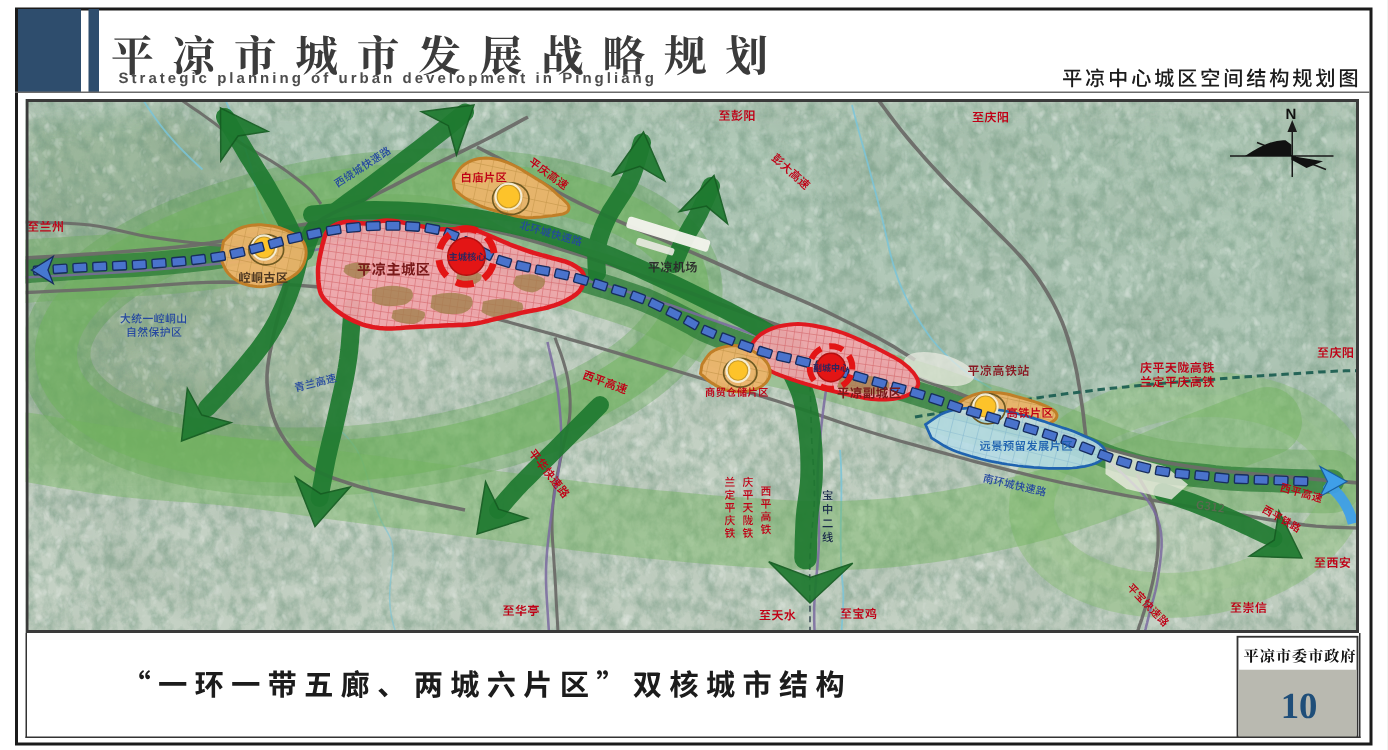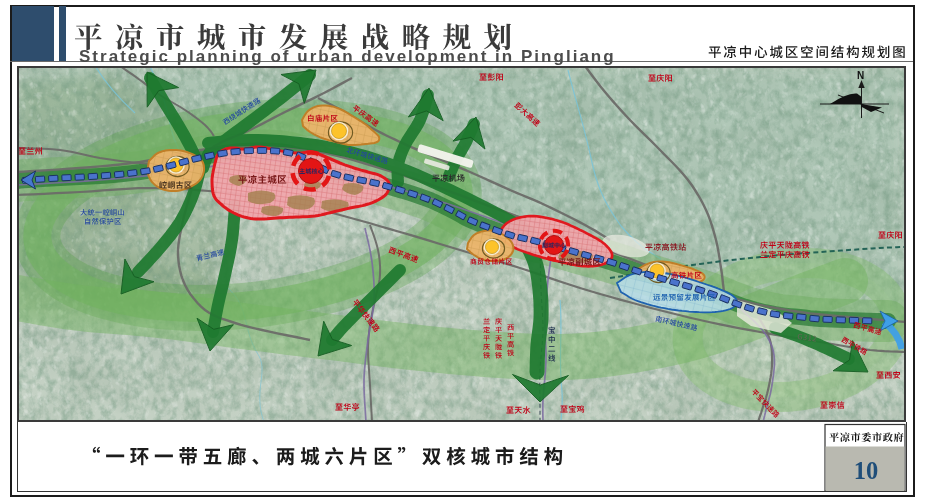--- a/index.html
+++ b/index.html
@@ -5,21 +5,21 @@
 .abs{position:absolute}
 </style></head><body>
 <div class="abs" style="left:10px;top:5px;width:901px;height:488px;border:2px solid #1b1b1b"></div>
 <div class="abs" style="left:12px;top:6px;width:42px;height:56px;background:#2e4d6d"></div>
 <div class="abs" style="left:58.5px;top:6px;width:7px;height:56px;background:#2e4d6d"></div>
 <div class="abs" style="left:10px;top:60.5px;width:903px;height:1.5px;background:#6a6a6a"></div>
 <svg class="abs" style="left:0;top:0" width="925" height="66" viewBox="0 0 925 66">
     <path d="M78.8 28.1Q80.9 29.1 82.1 30.3Q83.2 31.4 83.7 32.5Q84.1 33.7 84 34.6Q83.9 35.5 83.4 36Q82.9 36.6 82.1 36.5Q81.4 36.5 80.6 35.8Q80.6 34.5 80.3 33.2Q80 31.8 79.5 30.6Q79 29.3 78.5 28.2ZM74.9 38.4H96L98 35.9Q98 35.9 98.4 36.2Q98.8 36.5 99.3 36.9Q99.9 37.4 100.5 37.8Q101.2 38.3 101.7 38.8Q101.6 39.2 100.9 39.2H75.1ZM76.2 25.7H94.9L96.9 23.3Q96.9 23.3 97.2 23.5Q97.6 23.8 98.2 24.2Q98.7 24.7 99.4 25.1Q100 25.6 100.5 26Q100.4 26.5 99.7 26.5H76.4ZM86.4 25.9H89.9V49.1Q89.9 49.2 89.5 49.4Q89.2 49.6 88.6 49.8Q87.9 50 87.1 50H86.4ZM94.7 28 99.1 29.6Q99 29.9 98.8 30Q98.5 30.2 98 30.1Q96.7 32.1 95.2 33.9Q93.6 35.7 92 36.9L91.7 36.7Q92.2 35.6 92.7 34.2Q93.3 32.8 93.8 31.1Q94.3 29.5 94.7 28ZM135.6 40.5Q138 41.2 139.4 42.1Q140.8 43 141.4 44Q142.1 44.9 142.1 45.8Q142.2 46.7 141.8 47.2Q141.4 47.8 140.7 47.9Q140 48 139.1 47.4Q138.9 46.2 138.3 45Q137.7 43.8 136.9 42.7Q136.1 41.6 135.4 40.7ZM130.7 41.6Q130.5 41.8 130.3 42Q130 42.1 129.5 42.1Q128.2 44.3 126.4 45.8Q124.6 47.3 122.5 48.2L122.2 47.9Q123.5 46.5 124.6 44.4Q125.7 42.3 126.4 39.9ZM134.3 46.3Q134.3 47.4 134 48.2Q133.8 49 132.9 49.5Q132.1 50 130.3 50.1Q130.3 49.4 130.2 48.8Q130.1 48.3 129.8 47.9Q129.5 47.6 129 47.3Q128.5 47.1 127.5 46.9V46.6Q127.5 46.6 127.9 46.6Q128.3 46.6 128.9 46.6Q129.4 46.7 129.9 46.7Q130.4 46.7 130.6 46.7Q130.9 46.7 131 46.6Q131.1 46.5 131.1 46.2V37.7H134.3ZM125.5 30.1 129 31.5H136.6L138.1 29.7L141.1 31.9Q140.9 32.1 140.7 32.3Q140.5 32.4 140 32.5V38.9Q140 39 139.3 39.3Q138.5 39.6 137.3 39.6H136.7V32.3H128.7V39.1Q128.7 39.2 128 39.5Q127.3 39.8 126.1 39.8H125.5V31.5ZM137.9 37.4V38.3H127.7V37.4ZM130 23.4Q131.8 23.6 132.9 24.1Q133.9 24.6 134.2 25.3Q134.6 25.9 134.5 26.5Q134.3 27.1 133.8 27.5Q133.4 27.9 132.7 27.9Q132 27.9 131.3 27.3Q131.2 26.3 130.8 25.3Q130.3 24.2 129.7 23.6ZM139.4 25.5Q139.4 25.5 139.7 25.8Q140.1 26 140.6 26.5Q141.2 26.9 141.8 27.4Q142.3 27.9 142.8 28.3Q142.7 28.8 142 28.8H123.5L123.3 28H137.5ZM116.7 24.5Q118.8 24.9 120 25.7Q121.2 26.4 121.7 27.3Q122.2 28.1 122.2 28.9Q122.1 29.6 121.7 30.1Q121.2 30.6 120.5 30.7Q119.8 30.7 119.1 30.1Q119 29.2 118.6 28.2Q118.1 27.2 117.6 26.3Q117 25.4 116.4 24.6ZM117.1 41.4Q117.4 41.4 117.6 41.3Q117.8 41.2 118 40.8Q118.2 40.5 118.4 40.2Q118.5 39.9 118.8 39.4Q119.1 38.8 119.6 37.8Q120.2 36.7 121.1 34.9Q122 33.1 123.5 30.2L123.9 30.3Q123.6 31.2 123.2 32.3Q122.9 33.4 122.5 34.5Q122.1 35.7 121.8 36.8Q121.4 37.9 121.2 38.7Q120.9 39.5 120.8 39.9Q120.7 40.5 120.5 41.2Q120.4 41.9 120.4 42.4Q120.5 43 120.7 43.5Q120.8 44 121.1 44.5Q121.3 45 121.5 45.6Q121.6 46.3 121.6 47.2Q121.6 48.3 120.9 48.9Q120.2 49.5 119.1 49.5Q118.6 49.5 118.2 49.2Q117.7 48.9 117.5 48.1Q117.8 46.7 117.8 45.4Q117.9 44.2 117.7 43.4Q117.6 42.5 117.3 42.3Q117 42.1 116.6 42Q116.3 41.9 115.8 41.9V41.4Q115.8 41.4 116.1 41.4Q116.3 41.4 116.6 41.4Q116.9 41.4 117.1 41.4ZM167 23.3Q169 23.3 170.2 23.7Q171.4 24.2 172 24.8Q172.5 25.5 172.4 26.2Q172.4 26.9 171.9 27.4Q171.5 27.9 170.7 28Q170 28.1 169.2 27.6Q169 26.8 168.6 26Q168.2 25.3 167.7 24.6Q167.2 23.9 166.7 23.4ZM171.9 49.2Q171.9 49.3 171.1 49.7Q170.4 50.1 169 50.1H168.4V28.4H171.9ZM163.7 45Q163.7 45.2 163.3 45.4Q162.9 45.7 162.2 45.9Q161.6 46.1 160.9 46.1H160.4V32.7V31.3L163.9 32.7H178.3V33.6H163.7ZM176.3 32.7 177.8 31 181.1 33.5Q181 33.7 180.7 33.9Q180.4 34 179.9 34.1V42.5Q179.9 43.6 179.7 44.4Q179.4 45.2 178.5 45.7Q177.6 46.2 175.7 46.3Q175.7 45.5 175.6 45Q175.5 44.4 175.2 44Q174.9 43.7 174.4 43.4Q173.9 43.1 173 43V42.6Q173 42.6 173.3 42.6Q173.7 42.6 174.2 42.6Q174.8 42.7 175.2 42.7Q175.7 42.7 176 42.7Q176.3 42.7 176.4 42.6Q176.5 42.5 176.5 42.2V32.7ZM180.1 25.6Q180.1 25.6 180.4 25.9Q180.8 26.2 181.3 26.6Q181.9 27 182.5 27.5Q183.1 28 183.6 28.5Q183.5 28.9 182.8 28.9H157.1L156.8 28.1H178.1ZM208.8 34.5H213.3V35.3H208.8ZM219.1 24.5Q220.7 24.5 221.7 24.9Q222.6 25.2 223 25.7Q223.4 26.3 223.4 26.8Q223.3 27.3 222.9 27.7Q222.5 28.1 222 28.1Q221.4 28.2 220.7 27.8Q220.6 26.9 220 26.1Q219.4 25.2 218.9 24.7ZM208.8 29.3H220L221.6 27.3Q221.6 27.3 222.1 27.7Q222.6 28 223.3 28.6Q224 29.1 224.6 29.6Q224.5 30.1 223.8 30.1H208.8ZM215.4 23.7 219.5 24.1Q219.5 24.4 219.3 24.6Q219.1 24.8 218.5 24.9Q218.4 27.7 218.5 30.5Q218.6 33.3 219 36Q219.3 38.6 220.1 40.9Q220.8 43.2 222.1 44.8Q222.3 45.2 222.5 45.2Q222.6 45.2 222.8 44.8Q223.1 44.2 223.5 43.3Q224 42.4 224.3 41.5L224.6 41.6L224 46.4Q224.6 47.8 224.7 48.6Q224.8 49.3 224.4 49.6Q223.8 50 223.2 49.9Q222.6 49.9 222 49.6Q221.4 49.2 220.8 48.8Q220.3 48.3 220 47.8Q218.5 45.5 217.6 42.8Q216.6 40.1 216.2 37Q215.7 33.9 215.6 30.6Q215.4 27.2 215.4 23.7ZM197.8 31.4H203.6L205 29.1Q205 29.1 205.4 29.6Q205.8 30 206.4 30.6Q207 31.2 207.4 31.8Q207.3 32.2 206.6 32.2H198ZM200.5 23.8 204.7 24.2Q204.7 24.5 204.5 24.7Q204.3 24.9 203.7 25V41.1L200.5 42.1ZM197.4 41.7Q198.2 41.5 199.8 41.1Q201.3 40.7 203.2 40.1Q205.1 39.5 207.1 38.9L207.2 39.2Q206.1 40.1 204.2 41.5Q202.4 42.9 199.9 44.7Q199.8 45 199.6 45.2Q199.4 45.4 199.1 45.5ZM206.7 29.3V29V28L210.3 29.3H209.8V35.5Q209.8 37.2 209.6 39.2Q209.3 41.1 208.6 43.1Q207.9 45 206.5 46.8Q205 48.5 202.6 49.9L202.3 49.7Q204.3 47.6 205.2 45.3Q206.1 42.9 206.4 40.4Q206.7 37.9 206.7 35.5ZM212 34.5H211.7L213.2 33L215.9 35.2Q215.8 35.4 215.5 35.5Q215.3 35.7 214.9 35.7Q214.8 38.5 214.7 40.3Q214.6 42.1 214.3 43.2Q214 44.2 213.4 44.7Q212.9 45.1 212.3 45.3Q211.7 45.4 210.9 45.5Q210.9 45 210.8 44.5Q210.7 44.1 210.5 43.8Q210.3 43.5 209.8 43.3Q209.4 43 208.8 42.9V42.5Q209.2 42.5 209.6 42.5Q210 42.5 210.4 42.6Q210.7 42.6 210.9 42.6Q211.2 42.6 211.4 42.4Q211.7 42 211.8 40.1Q212 38.3 212 34.5ZM220.7 32.5 224.5 33.8Q224.4 34.1 224.2 34.2Q224 34.3 223.4 34.3Q222.1 38.3 220.4 41.2Q218.6 44.1 216.2 46.2Q213.8 48.3 210.4 49.8L210.2 49.3Q212.9 47.5 214.9 45.2Q217 42.9 218.4 39.8Q219.8 36.7 220.7 32.5ZM248.9 23.3Q250.9 23.3 252.1 23.7Q253.3 24.2 253.9 24.8Q254.4 25.5 254.3 26.2Q254.3 26.9 253.8 27.4Q253.4 27.9 252.6 28Q251.9 28.1 251.1 27.6Q250.9 26.8 250.5 26Q250.1 25.3 249.6 24.6Q249.1 23.9 248.6 23.4ZM253.8 49.2Q253.8 49.3 253 49.7Q252.3 50.1 250.9 50.1H250.3V28.4H253.8ZM245.6 45Q245.6 45.2 245.2 45.4Q244.8 45.7 244.1 45.9Q243.5 46.1 242.8 46.1H242.3V32.7V31.3L245.8 32.7H260.2V33.6H245.6ZM258.2 32.7 259.7 31 263 33.5Q262.9 33.7 262.6 33.9Q262.3 34 261.8 34.1V42.5Q261.8 43.6 261.6 44.4Q261.3 45.2 260.4 45.7Q259.5 46.2 257.6 46.3Q257.6 45.5 257.5 45Q257.4 44.4 257.1 44Q256.8 43.7 256.3 43.4Q255.8 43.1 254.9 43V42.6Q254.9 42.6 255.2 42.6Q255.6 42.6 256.1 42.6Q256.7 42.7 257.1 42.7Q257.6 42.7 257.9 42.7Q258.2 42.7 258.3 42.6Q258.4 42.5 258.4 42.2V32.7ZM262 25.6Q262 25.6 262.3 25.9Q262.7 26.2 263.2 26.6Q263.8 27 264.4 27.5Q265 28 265.5 28.5Q265.4 28.9 264.7 28.9H239L238.7 28.1H260ZM294.7 24Q294.6 24.3 294.4 24.5Q294.1 24.7 293.6 24.8Q293.1 28.3 292.2 31.7Q291.2 35.1 289.7 38.2Q288.1 41.4 285.7 43.9Q283.3 46.5 279.8 48.4L279.5 48.2Q282.3 45.8 284.2 42.9Q286 39.9 287.2 36.6Q288.4 33.3 289 29.9Q289.7 26.5 289.9 23.3ZM288.3 25.7Q288.2 25.9 287.9 26.1Q287.5 26.3 286.9 26.2L287.3 25.6Q287.1 26.2 286.8 27Q286.6 27.8 286.2 28.8Q285.9 29.7 285.6 30.6Q285.3 31.4 285.1 32H285.3L284 33.5L280.8 31.5Q281.2 31.2 281.7 30.9Q282.3 30.6 282.7 30.5L281.6 31.5Q281.9 30.9 282.2 29.9Q282.6 29 282.9 27.9Q283.2 26.9 283.5 26Q283.8 25 283.9 24.4ZM296.3 24.2Q298.3 24.6 299.5 25.3Q300.7 26 301.2 26.8Q301.7 27.6 301.6 28.3Q301.6 29 301.1 29.5Q300.7 29.9 300 30Q299.3 30 298.5 29.4Q298.4 28.5 297.9 27.6Q297.5 26.7 297 25.9Q296.5 25 296 24.3ZM303 28.8Q303 28.8 303.3 29.1Q303.7 29.4 304.2 29.8Q304.7 30.2 305.3 30.7Q305.9 31.1 306.4 31.6Q306.3 31.8 306.1 31.9Q305.9 32 305.6 32H283.9L283.7 31.2H301.1ZM298.3 35.4 300.3 33.5 303.4 36.4Q303.3 36.7 303 36.7Q302.7 36.8 302.2 36.9Q300.6 40.4 298 43Q295.4 45.7 291.6 47.5Q287.7 49.3 282.5 50.1L282.3 49.7Q288.8 47.8 292.9 44.1Q297.1 40.5 298.7 35.4ZM300.6 35.4V36.2H288.9L289.1 35.4ZM289.6 35.9Q290.1 37.6 291.2 39.1Q292.3 40.7 294.3 42.1Q296.3 43.4 299.3 44.6Q302.3 45.7 306.5 46.5L306.4 46.9Q305.1 47.1 304.3 47.8Q303.5 48.5 303.3 50Q299.5 48.7 296.9 47.1Q294.4 45.5 292.8 43.7Q291.3 41.8 290.4 39.9Q289.6 37.9 289.2 36ZM323.9 24.9V23.8L327.9 25.2H327.3V32.5Q327.3 34.6 327.2 36.9Q327 39.2 326.4 41.5Q325.7 43.9 324.4 46.1Q323.1 48.2 320.7 50L320.4 49.8Q322 47.2 322.8 44.3Q323.5 41.4 323.7 38.4Q323.9 35.4 323.9 32.6V25.2ZM341.6 25.2 343.1 23.5 346.3 25.9Q346.2 26.1 345.9 26.3Q345.6 26.4 345.1 26.5V30.9Q345.1 31 344.7 31.2Q344.2 31.3 343.6 31.5Q342.9 31.6 342.4 31.6H341.9V25.2ZM344 29.7V30.5H325.8V29.7ZM343.8 25.2V26H325.6V25.2ZM328.8 46.9Q329.5 46.8 330.7 46.5Q331.9 46.2 333.4 45.8Q334.9 45.4 336.5 45L336.6 45.3Q336 45.8 335 46.5Q334 47.3 332.7 48.2Q331.5 49.1 330 50.1ZM331.7 39.2 332.5 39.7V46.6L329.7 47.7L331.2 46.6Q331.4 47.6 331.3 48.3Q331.1 49.1 330.8 49.5Q330.4 50 330.1 50.2L328.1 46.7Q328.9 46.2 329.1 45.9Q329.3 45.7 329.3 45.2V39.2ZM345.6 42.4Q345.5 42.6 345.2 42.7Q345 42.8 344.5 42.7Q343.7 43 342.7 43.3Q341.7 43.7 340.7 44.1Q339.6 44.4 338.6 44.7L338.3 44.4Q339 43.7 339.7 42.9Q340.4 42.1 341.1 41.3Q341.7 40.5 342.1 39.9ZM335.5 39.2Q336.2 41 337.4 42.3Q338.6 43.6 340.2 44.5Q341.8 45.3 343.7 45.9Q345.6 46.4 347.6 46.7L347.6 47Q346.6 47.3 345.9 48.1Q345.2 48.9 344.9 50.1Q342.4 49.2 340.4 47.9Q338.5 46.6 337.2 44.5Q335.9 42.5 335.1 39.4ZM344.2 36.7Q344.2 36.7 344.6 37Q344.9 37.3 345.4 37.7Q345.9 38.1 346.4 38.6Q347 39.1 347.4 39.5Q347.3 39.9 346.6 39.9H326.1L325.9 39.1H342.5ZM343.1 32.3Q343.1 32.3 343.5 32.7Q344 33.1 344.7 33.7Q345.4 34.3 345.9 34.8Q345.8 35.3 345.1 35.3H327.1L326.9 34.5H341.5ZM341.4 31.5Q341.4 31.8 341.2 31.9Q341 32.1 340.6 32.2V39.6H337.5V31.2ZM334.7 31.4Q334.6 31.7 334.5 31.8Q334.3 32 333.8 32.1V39.6H330.7V31.1ZM384.3 29.5Q384.3 29.5 384.7 29.7Q385 29.9 385.5 30.3Q386.1 30.6 386.7 31Q387.3 31.3 387.8 31.7Q387.7 31.9 387.5 32Q387.4 32.2 387 32.2L372.8 33.8L372.4 33L382.8 31.9ZM387.7 35.4Q387.6 35.6 387.4 35.8Q387.1 35.9 386.6 35.9Q385.4 38.5 383.6 41.1Q381.7 43.8 379 46.1Q376.3 48.3 372.7 49.8L372.4 49.5Q374.6 48.1 376.4 46.2Q378.1 44.3 379.5 42.2Q380.8 40.1 381.8 37.9Q382.7 35.8 383.3 33.7ZM380.5 23.9Q380.5 24.1 380.3 24.4Q380.1 24.6 379.5 24.7Q379.5 27.7 379.6 30.7Q379.8 33.7 380.4 36.4Q381 39 382.1 41.2Q383.3 43.4 385.2 44.9Q385.5 45.2 385.7 45.2Q385.9 45.2 386.1 44.8Q386.5 44.3 387 43.3Q387.5 42.2 387.9 41.3L388.2 41.4L387.5 46.2Q388.3 47.5 388.4 48.2Q388.6 49 388.2 49.3Q387.7 49.8 387 49.9Q386.4 50 385.7 49.7Q384.9 49.5 384.3 49.1Q383.6 48.7 383.2 48.2Q380.8 46.2 379.4 43.5Q378 40.8 377.3 37.6Q376.6 34.4 376.3 30.8Q376 27.2 376 23.4ZM380.7 24.6Q382.6 25 383.6 25.6Q384.7 26.2 385.1 26.9Q385.5 27.6 385.4 28.3Q385.4 28.9 384.9 29.4Q384.5 29.8 383.9 29.8Q383.2 29.8 382.5 29.3Q382.4 28.5 382.1 27.7Q381.8 26.9 381.3 26.1Q380.9 25.4 380.5 24.8ZM373.1 27.5Q373.1 27.5 373.4 27.7Q373.7 28 374.1 28.4Q374.5 28.8 375 29.3Q375.4 29.8 375.8 30.2Q375.7 30.7 375 30.7H368.7V29.8H371.6ZM363 35.1 366.6 36.5H366.2V48Q366.2 48.2 365.5 48.6Q364.8 49 363.6 49H363V36.5ZM370.8 36.5 372.2 35 375.2 37.2Q375.1 37.3 374.8 37.5Q374.6 37.6 374.2 37.7V46.8Q374.2 46.9 373.8 47.2Q373.4 47.4 372.8 47.6Q372.1 47.8 371.6 47.8H371V36.5ZM371.3 23.7Q371.3 24 371 24.2Q370.8 24.4 370.2 24.5V36.8H367.1V23.3ZM372.3 45.3V46.1H364.8V45.3ZM372.3 36.5V37.3H364.8V36.5ZM416.8 46.9H425.5V47.7H416.8ZM403.5 25.8V24.7L406.2 25.8H412.2V26.7H406V46Q406 46.2 405.4 46.6Q404.8 46.9 403.9 46.9H403.5ZM410.9 25.8H410.6L411.9 24.4L414.6 26.5Q414.5 26.7 414.2 26.8Q413.9 27 413.5 27.1V45.4Q413.5 45.5 413.1 45.7Q412.8 45.9 412.3 46.1Q411.8 46.2 411.3 46.2H410.9ZM407.4 25.8H409.5V43.9H407.4ZM404.9 34.6H412.5V35.4H404.9ZM404.9 43.6H412.5V44.4H404.9ZM417.8 27H424.6V27.8H417.4ZM423.6 27H423.3L425 25.4L427.8 27.8Q427.6 28.2 426.6 28.2Q425.5 30.8 423.6 33.1Q421.7 35.3 419.1 37.1Q416.5 38.9 413.1 40.1L412.9 39.7Q415.5 38.3 417.6 36.3Q419.8 34.3 421.3 31.9Q422.8 29.5 423.6 27ZM417.5 27.6Q418.5 29.8 420.2 31.5Q421.9 33.2 424.3 34.3Q426.7 35.5 429.8 36.2L429.8 36.5Q428.8 36.9 428.2 37.6Q427.7 38.3 427.5 39.5Q424.7 38.4 422.7 36.7Q420.7 35 419.4 32.9Q418.1 30.7 417.3 28.1ZM415.5 39.7V38.5L418.7 39.7H423.5L424.9 38.1L427.7 40.2Q427.6 40.4 427.4 40.5Q427.1 40.7 426.6 40.7V49.1Q426.6 49.2 426 49.5Q425.3 49.8 424.1 49.8H423.6V40.5H418.4V49.3Q418.4 49.4 417.7 49.7Q417.1 50 416 50H415.5ZM418.1 23.3 422.1 24.7Q422 25 421.7 25.1Q421.4 25.3 421 25.2Q419.6 28.2 417.6 30.3Q415.7 32.4 413.4 33.7L413.1 33.5Q414.1 32.3 415.1 30.7Q416 29.1 416.8 27.2Q417.6 25.3 418.1 23.3ZM465.3 38Q465.2 38.5 464.4 38.6V45.9Q464.4 46.2 464.6 46.3Q464.7 46.4 465.1 46.4H466.6Q467.1 46.4 467.4 46.4Q467.7 46.4 467.9 46.4Q468.2 46.4 468.4 46Q468.5 45.8 468.7 45.2Q468.8 44.7 469 43.9Q469.2 43.2 469.4 42.3H469.7L469.8 46.2Q470.3 46.4 470.5 46.6Q470.6 46.9 470.6 47.3Q470.6 47.8 470.3 48.2Q469.9 48.6 469 48.9Q468 49.1 466.4 49.1H464.4Q463.4 49.1 462.8 48.9Q462.3 48.7 462.1 48.2Q461.9 47.7 461.9 46.8V37.6ZM464.3 28.7Q464.3 29 464 29.2Q463.8 29.4 463.3 29.4Q463.3 32.2 463.1 34.8Q463 37.3 462.5 39.5Q462 41.7 460.8 43.7Q459.6 45.6 457.4 47.2Q455.2 48.8 451.7 50.1L451.4 49.7Q454.2 48.1 455.9 46.4Q457.7 44.7 458.6 42.7Q459.5 40.7 459.9 38.5Q460.3 36.2 460.3 33.7Q460.4 31.1 460.4 28.3ZM449.4 38.5Q451.5 39.2 452.8 40.1Q454 41 454.5 41.9Q455 42.9 455 43.8Q455 44.6 454.5 45.2Q454.1 45.7 453.5 45.8Q452.8 45.8 452.1 45.2Q452.1 44.1 451.7 42.9Q451.3 41.7 450.6 40.6Q449.9 39.5 449.1 38.7ZM453 33.5Q453 33.5 453.3 33.7Q453.5 34 454 34.4Q454.4 34.7 454.9 35.2Q455.4 35.6 455.8 36Q455.7 36.5 455 36.5H443.4L443.1 35.6H451.4ZM452.6 27.4Q452.6 27.4 453.1 27.8Q453.5 28.2 454.2 28.7Q454.8 29.3 455.3 29.8Q455.2 30.2 454.5 30.2H443.9L443.6 29.4H451.1ZM451.6 23.7Q451.5 24 451.3 24.2Q451.1 24.5 450.5 24.5V32.7Q450.5 35.1 450.2 37.5Q449.9 40 449.2 42.2Q448.4 44.5 447 46.5Q445.6 48.4 443.4 49.9L443.1 49.6Q444.5 47.9 445.3 45.9Q446.2 43.9 446.6 41.7Q447 39.5 447.2 37.2Q447.4 34.9 447.4 32.7V23.3ZM464.9 25.5 466.3 24 469.1 26.1Q469 26.3 468.8 26.4Q468.6 26.5 468.3 26.6V39.6Q468.3 39.7 467.8 39.9Q467.4 40.1 466.8 40.3Q466.2 40.4 465.7 40.4H465.1V25.5ZM458.8 39.5Q458.8 39.7 458.4 39.9Q458 40.2 457.4 40.4Q456.8 40.6 456.2 40.6H455.7V25.5V24.1L458.9 25.5H466.5V26.3H458.8ZM487.6 23.3 492 23.7Q491.9 24 491.7 24.2Q491.5 24.5 490.9 24.5Q490.9 27.4 491.1 30.3Q491.3 33.2 492 36Q492.6 38.7 493.8 41Q495 43.3 496.9 44.9Q497.2 45.3 497.4 45.3Q497.7 45.3 497.9 44.9Q498.2 44.3 498.7 43.3Q499.2 42.3 499.6 41.4L500 41.5L499.2 46.3Q500 47.6 500.1 48.4Q500.3 49.1 499.9 49.4Q499.4 49.9 498.7 49.9Q498.1 49.9 497.4 49.7Q496.7 49.4 496 49Q495.4 48.6 494.9 48.1Q492.7 45.8 491.2 43.1Q489.8 40.3 489 37.1Q488.2 33.9 487.9 30.4Q487.6 27 487.6 23.3ZM495.2 32.3 499.3 33.8Q499.1 34.1 498.9 34.2Q498.7 34.3 498.1 34.3Q496.7 38 494.7 40.9Q492.8 43.7 490.2 45.7Q487.7 47.8 484.4 49.2L484.1 48.8Q486.8 47 488.9 44.7Q491 42.3 492.6 39.3Q494.1 36.3 495.2 32.3ZM492.3 24.5Q494.1 24.5 495.2 24.9Q496.3 25.3 496.8 25.9Q497.3 26.4 497.3 27Q497.3 27.6 497 28.1Q496.7 28.5 496.1 28.6Q495.5 28.8 494.8 28.4Q494.6 27.7 494.2 27Q493.8 26.4 493.2 25.8Q492.7 25.1 492.1 24.8ZM500.9 25.7 505.1 26.1Q505 26.4 504.8 26.6Q504.6 26.8 504 26.9V42.6Q504 42.7 503.6 42.9Q503.2 43.1 502.7 43.3Q502.1 43.5 501.5 43.5H500.9ZM506.5 23.7 510.9 24.1Q510.9 24.5 510.6 24.7Q510.4 24.9 509.9 24.9V46Q509.9 47.2 509.6 48Q509.3 48.9 508.3 49.4Q507.4 49.9 505.5 50Q505.4 49.2 505.2 48.6Q505.1 48 504.7 47.6Q504.4 47.2 503.8 47Q503.2 46.7 502.1 46.5V46.1Q502.1 46.1 502.6 46.1Q503 46.2 503.7 46.2Q504.4 46.3 505 46.3Q505.6 46.3 505.9 46.3Q506.3 46.3 506.4 46.2Q506.5 46 506.5 45.8ZM484.2 32.3 495.6 30.9 497.1 28.6Q497.1 28.6 497.6 28.9Q498.1 29.2 498.9 29.7Q499.7 30.2 500.3 30.7Q500.2 31.2 499.5 31.2L484.5 33.1Z" fill="#3b3b3b"></path> 
     <path d="M709.4 46.5H720.1V47.7H709.4ZM708.7 52.2H720.9V53.5H708.7ZM710.3 48.6 711.4 48.3Q711.7 48.8 711.9 49.3Q712.2 49.8 712.4 50.3Q712.5 50.8 712.6 51.2L711.4 51.6Q711.3 51.2 711.1 50.7Q711 50.2 710.7 49.7Q710.5 49.1 710.3 48.6ZM718 48.2 719.4 48.6Q719.2 49.1 718.9 49.7Q718.6 50.3 718.3 50.8Q718.1 51.3 717.8 51.7L716.7 51.3Q716.9 50.9 717.2 50.4Q717.4 49.8 717.7 49.3Q717.9 48.7 718 48.2ZM714.1 47H715.4V58.1H714.1ZM727.3 47.1H735.9V48.3H727.3ZM730.6 45.9 731.8 45.6Q732 46 732.3 46.5Q732.5 47 732.6 47.3L731.3 47.7Q731.2 47.4 731 46.9Q730.8 46.3 730.6 45.9ZM729.4 50.4V52.1H733.8V50.4ZM728.1 49.3H735.1V53.1H728.1ZM731 52.7H732.3V56.8Q732.3 57.3 732.2 57.5Q732.1 57.8 731.7 57.9Q731.3 58 730.8 58.1Q730.3 58.1 729.6 58.1Q729.5 57.8 729.4 57.5Q729.2 57.2 729.1 56.9Q729.4 56.9 729.8 57Q730.1 57 730.3 57Q730.6 56.9 730.7 56.9Q730.8 56.9 730.9 56.9Q731 56.9 731 56.7ZM728.5 53.8 729.7 54.1Q729.4 54.7 729.1 55.3Q728.8 55.9 728.4 56.5Q728 57 727.7 57.5Q727.6 57.4 727.4 57.2Q727.2 57.1 727 56.9Q726.8 56.8 726.7 56.7Q727.2 56.1 727.7 55.3Q728.2 54.5 728.5 53.8ZM733.3 54.2 734.4 53.8Q734.7 54.2 735 54.8Q735.4 55.3 735.6 55.8Q735.9 56.3 736.1 56.7L734.9 57.2Q734.8 56.8 734.5 56.3Q734.2 55.8 733.9 55.2Q733.6 54.7 733.3 54.2ZM723.9 46.7 725 46.1Q725.4 46.6 725.7 47.3Q726.1 47.9 726.4 48.5Q726.7 49.1 726.8 49.6L725.6 50.3Q725.5 49.8 725.2 49.2Q724.9 48.6 724.6 47.9Q724.3 47.3 723.9 46.7ZM723.8 56.9Q724.1 56.3 724.4 55.6Q724.8 54.8 725.1 53.9Q725.5 53 725.8 52.2L726.9 52.7Q726.7 53.5 726.3 54.4Q726 55.2 725.7 56Q725.4 56.8 725 57.4ZM740 48H750.9V54.5H749.6V49.2H741.2V54.6H740ZM740.6 52.5H750.4V53.8H740.6ZM744.7 45.6H746.1V58.1H744.7ZM758 49.4H759.4V55.9Q759.4 56.4 759.5 56.5Q759.7 56.7 760.2 56.7Q760.3 56.7 760.7 56.7Q761 56.7 761.3 56.7Q761.7 56.7 762 56.7Q762.4 56.7 762.5 56.7Q762.9 56.7 763.1 56.5Q763.3 56.3 763.4 55.7Q763.5 55.1 763.5 54Q763.7 54.1 763.9 54.2Q764.1 54.3 764.3 54.4Q764.6 54.5 764.7 54.5Q764.6 55.8 764.4 56.6Q764.2 57.3 763.8 57.6Q763.4 57.9 762.6 57.9Q762.5 57.9 762.2 57.9Q762 57.9 761.7 57.9Q761.3 57.9 761 57.9Q760.7 57.9 760.4 57.9Q760.2 57.9 760.1 57.9Q759.3 57.9 758.8 57.7Q758.4 57.5 758.2 57.1Q758 56.7 758 55.9ZM755.7 50.3 757 50.6Q756.9 51.4 756.7 52.4Q756.6 53.4 756.4 54.3Q756.1 55.3 755.9 56L754.6 55.5Q754.9 54.8 755.1 53.9Q755.3 53 755.5 52.1Q755.7 51.2 755.7 50.3ZM764.2 50.4 765.4 49.9Q765.8 50.7 766.1 51.7Q766.5 52.6 766.8 53.4Q767 54.3 767.2 55L765.9 55.5Q765.8 54.8 765.5 54Q765.2 53.1 764.9 52.1Q764.6 51.2 764.2 50.4ZM758.6 46.8 759.5 46Q760.1 46.4 760.8 46.9Q761.5 47.4 762.1 47.9Q762.8 48.4 763.2 48.9L762.2 49.9Q761.9 49.4 761.2 48.9Q760.6 48.4 759.9 47.8Q759.2 47.2 758.6 46.8ZM770.1 48.9H773.8V50H770.1ZM771.4 45.8H772.6V54.8H771.4ZM769.9 55.1Q770.6 54.9 771.7 54.5Q772.7 54.1 773.8 53.8L774 54.9Q773 55.3 772.1 55.7Q771.1 56.1 770.3 56.4ZM774.8 47.6H782.3V48.8H774.8ZM775 50.4H777.3V51.5H775ZM774.3 47.6H775.4V51.9Q775.4 52.7 775.4 53.5Q775.3 54.3 775.1 55.2Q775 56 774.6 56.8Q774.3 57.6 773.7 58.2Q773.6 58.1 773.5 57.9Q773.3 57.7 773.1 57.6Q772.9 57.5 772.8 57.4Q773.5 56.6 773.8 55.7Q774.1 54.7 774.2 53.8Q774.3 52.8 774.3 51.9ZM776.9 50.4H777.9Q777.9 50.4 777.9 50.6Q777.9 50.8 777.9 50.9Q777.9 52.4 777.9 53.4Q777.9 54.3 777.8 54.8Q777.7 55.3 777.6 55.5Q777.4 55.7 777.3 55.7Q777.1 55.8 776.9 55.9Q776.7 55.9 776.3 55.9Q776 55.9 775.7 55.9Q775.6 55.6 775.6 55.3Q775.5 55 775.4 54.8Q775.7 54.9 775.9 54.9Q776.2 54.9 776.3 54.9Q776.5 54.9 776.6 54.7Q776.7 54.6 776.8 54.2Q776.8 53.8 776.8 52.9Q776.9 52.1 776.9 50.6ZM778.3 45.6H779.5Q779.5 47.1 779.6 48.5Q779.6 49.9 779.7 51.1Q779.8 52.4 780 53.4Q780.1 54.5 780.3 55.2Q780.5 56 780.8 56.4Q781 56.8 781.2 56.8Q781.4 56.8 781.5 56.3Q781.6 55.8 781.6 54.7Q781.8 54.9 782.1 55Q782.4 55.2 782.6 55.3Q782.5 56.3 782.3 56.9Q782.2 57.5 781.9 57.8Q781.6 58 781.1 58Q780.5 58 780.1 57.5Q779.7 57 779.4 56.2Q779.1 55.3 778.9 54.2Q778.7 53 778.6 51.6Q778.4 50.2 778.4 48.7Q778.3 47.2 778.3 45.6ZM779.7 46.2 780.6 45.6Q781 46 781.4 46.4Q781.8 46.8 782.1 47.2L781.1 47.8Q780.9 47.4 780.5 47Q780.1 46.5 779.7 46.2ZM781 50.2 782.2 50.4Q781.5 53 780.3 55Q779.1 56.9 777.3 58.1Q777.2 58 777.1 57.8Q776.9 57.7 776.7 57.5Q776.5 57.3 776.4 57.2Q778.2 56.2 779.3 54.4Q780.4 52.6 781 50.2ZM794.5 48.1 795.7 48.5Q794.9 50 793.7 51.3Q792.6 52.7 791.3 53.8Q790.1 54.9 788.8 55.7Q788.7 55.6 788.5 55.4Q788.3 55.2 788.1 55Q787.9 54.9 787.8 54.7Q789.1 54 790.4 52.9Q791.6 51.9 792.7 50.7Q793.8 49.4 794.5 48.1ZM788.3 49.3 789.2 48.5Q790 49.2 791 50Q792 50.8 793 51.7Q793.9 52.5 794.8 53.3Q795.6 54.1 796.2 54.8L795.2 55.7Q794.6 55.1 793.8 54.3Q793 53.4 792.1 52.6Q791.1 51.7 790.2 50.9Q789.2 50 788.3 49.3ZM797.3 46.3V47.5H787.2V56.5H797.6V57.7H786V46.3ZM806.1 53.1H807.5V57.1H806.1ZM801 47.2H812.7V50.1H811.4V48.4H802.3V50.4H801ZM802.6 52.3H811.2V53.4H802.6ZM801.1 56.5H812.7V57.7H801.1ZM807.6 49.9 808.4 49.1Q808.9 49.3 809.5 49.6Q810 49.9 810.6 50.2Q811.2 50.5 811.7 50.8Q812.2 51 812.6 51.3L811.7 52.3Q811.4 52 810.9 51.7Q810.4 51.5 809.8 51.1Q809.2 50.8 808.7 50.5Q808.1 50.2 807.6 49.9ZM805.2 49 806.1 49.8Q805.6 50.3 804.9 50.8Q804.2 51.3 803.4 51.7Q802.7 52.1 801.9 52.4L801.2 51.3Q802.3 50.9 803.4 50.3Q804.4 49.7 805.2 49ZM805.7 45.9 807 45.5Q807.3 46 807.5 46.5Q807.8 47.1 807.9 47.4L806.5 47.9Q806.4 47.5 806.2 46.9Q805.9 46.3 805.7 45.9ZM816.6 48.7H817.9V58.1H816.6ZM816.8 46.4 817.8 45.7Q818.1 46 818.4 46.4Q818.7 46.7 819 47.1Q819.3 47.4 819.4 47.7L818.4 48.4Q818.2 48.1 818 47.8Q817.7 47.4 817.4 47Q817.1 46.7 816.8 46.4ZM820.1 46.3H827.3V47.5H820.1ZM826.6 46.3H827.9V56.7Q827.9 57.2 827.8 57.4Q827.7 57.7 827.4 57.9Q827.1 58 826.6 58Q826.2 58.1 825.6 58.1Q825.5 57.8 825.4 57.5Q825.3 57.1 825.2 56.9Q825.6 56.9 825.9 56.9Q826.3 56.9 826.4 56.9Q826.5 56.9 826.6 56.9Q826.6 56.8 826.6 56.7ZM820.7 53.1V54.7H823.7V53.1ZM820.7 50.5V52.1H823.7V50.5ZM819.6 49.4H824.9V55.7H819.6ZM831.7 54.6Q831.6 54.5 831.6 54.2Q831.5 54 831.4 53.8Q831.3 53.5 831.2 53.4Q831.5 53.3 831.8 53.1Q832 52.9 832.3 52.5Q832.5 52.3 832.9 51.9Q833.2 51.5 833.6 50.9Q834 50.4 834.5 49.7Q834.9 49 835.2 48.4L836.4 49.1Q835.6 50.4 834.6 51.7Q833.5 53 832.5 53.9V54Q832.5 54 832.4 54Q832.3 54.1 832.1 54.2Q831.9 54.3 831.8 54.4Q831.7 54.5 831.7 54.6ZM831.7 54.6 831.6 53.5 832.2 53.1 836.2 52.5Q836.2 52.7 836.2 53.1Q836.3 53.4 836.3 53.6Q834.9 53.9 834 54Q833.2 54.2 832.7 54.3Q832.2 54.4 832 54.5Q831.8 54.5 831.7 54.6ZM831.6 51.3Q831.5 51.1 831.5 50.9Q831.4 50.7 831.3 50.4Q831.2 50.2 831.1 50Q831.3 50 831.5 49.8Q831.7 49.6 831.9 49.2Q832 49.1 832.2 48.7Q832.5 48.4 832.7 47.9Q833 47.4 833.2 46.8Q833.5 46.2 833.7 45.6L835 46.2Q834.7 47 834.2 47.8Q833.8 48.6 833.3 49.3Q832.9 50 832.4 50.6V50.6Q832.4 50.6 832.3 50.7Q832.1 50.7 832 50.9Q831.8 51 831.7 51.1Q831.6 51.2 831.6 51.3ZM831.6 51.3 831.5 50.3 832.1 50 835 49.7Q834.9 50 834.9 50.3Q834.9 50.6 834.9 50.8Q833.9 50.9 833.3 51Q832.7 51 832.4 51.1Q832 51.2 831.8 51.2Q831.7 51.2 831.6 51.3ZM831.2 56.2Q831.9 56.1 832.7 55.9Q833.5 55.8 834.4 55.6Q835.4 55.4 836.3 55.2L836.4 56.4Q835.1 56.7 833.8 57Q832.5 57.2 831.4 57.5ZM836.3 47.3H843.6V48.6H836.3ZM836.7 50.4H843.3V51.6H836.7ZM837.7 56.4H842.4V57.5H837.7ZM839.3 45.6H840.7V51H839.3ZM837 52.8H843V58.1H841.7V54H838.3V58.1H837ZM853 45.6 854.3 45.9Q854 46.9 853.7 47.8Q853.3 48.8 852.8 49.6Q852.4 50.5 851.9 51.1Q851.8 51 851.6 50.9Q851.4 50.7 851.2 50.6Q851 50.4 850.9 50.3Q851.4 49.8 851.8 49Q852.2 48.2 852.5 47.4Q852.8 46.5 853 45.6ZM853.1 47.8H858.1V49H852.5ZM857.6 47.8H858.9Q858.9 47.8 858.9 47.9Q858.9 48 858.9 48.2Q858.9 48.3 858.9 48.4Q858.8 50.8 858.7 52.4Q858.6 54 858.5 55Q858.4 56.1 858.3 56.6Q858.2 57.2 858 57.5Q857.7 57.8 857.5 57.9Q857.2 58 856.9 58.1Q856.6 58.1 856.1 58.1Q855.6 58.1 855.1 58.1Q855.1 57.8 855 57.5Q854.9 57.1 854.7 56.8Q855.2 56.9 855.7 56.9Q856.1 56.9 856.3 56.9Q856.5 56.9 856.6 56.9Q856.7 56.8 856.8 56.7Q857 56.5 857.1 56Q857.2 55.4 857.3 54.4Q857.4 53.4 857.5 51.9Q857.5 50.3 857.6 48.1ZM851.9 55.3 851.8 54.3 852.4 53.9 855.7 53.4Q855.8 53.6 855.8 53.9Q855.9 54.2 855.9 54.3Q854.7 54.6 854 54.7Q853.2 54.9 852.8 55Q852.4 55.1 852.2 55.2Q852 55.2 851.9 55.3ZM851.9 55.3Q851.9 55.2 851.8 55Q851.7 54.8 851.7 54.5Q851.6 54.3 851.5 54.2Q851.7 54.1 851.8 53.9Q852 53.7 852.2 53.4Q852.3 53.2 852.4 52.8Q852.6 52.5 852.8 52Q853 51.5 853.2 50.9Q853.4 50.3 853.5 49.8L854.7 50.1Q854.5 50.9 854.1 51.7Q853.8 52.6 853.4 53.3Q853 54 852.7 54.6V54.7Q852.7 54.7 852.5 54.7Q852.4 54.8 852.3 54.9Q852.1 55 852 55.1Q851.9 55.2 851.9 55.3ZM854.5 52.1 855.5 51.7Q855.7 52.2 856 52.8Q856.2 53.4 856.4 54Q856.6 54.5 856.7 54.9L855.7 55.3Q855.6 54.9 855.4 54.3Q855.2 53.8 855 53.2Q854.8 52.6 854.5 52.1ZM846.8 48.2H851.4V49.4H846.8ZM848.7 45.6H849.9V58.1H848.7ZM848.7 49 849.4 49.3Q849.2 50.1 849 51Q848.8 51.9 848.5 52.7Q848.2 53.6 847.8 54.3Q847.5 55 847.2 55.5Q847.1 55.3 847 55.1Q846.9 54.9 846.7 54.6Q846.6 54.4 846.5 54.3Q846.9 53.8 847.2 53.2Q847.5 52.6 847.8 51.9Q848.1 51.2 848.3 50.4Q848.5 49.7 848.7 49ZM849.9 49.9Q850 50 850.2 50.3Q850.5 50.7 850.7 51.1Q851 51.5 851.3 51.9Q851.5 52.2 851.6 52.4L850.8 53.3Q850.7 53 850.5 52.6Q850.3 52.2 850.1 51.8Q849.8 51.3 849.6 51Q849.4 50.6 849.3 50.3ZM862.3 47.8H867.1V49H862.3ZM862 50.9H867.3V52.1H862ZM864.2 45.7H865.4V50.1Q865.4 51 865.3 52Q865.2 53.1 865 54.2Q864.7 55.2 864.2 56.2Q863.7 57.2 862.8 58Q862.7 57.9 862.6 57.7Q862.4 57.5 862.3 57.4Q862.1 57.2 861.9 57.1Q862.7 56.4 863.2 55.5Q863.6 54.7 863.8 53.7Q864.1 52.7 864.1 51.8Q864.2 50.9 864.2 50.1ZM865.1 52.5Q865.3 52.7 865.5 52.9Q865.8 53.2 866.1 53.5Q866.3 53.9 866.6 54.2Q866.9 54.5 867.1 54.8Q867.4 55.1 867.5 55.2L866.6 56.1Q866.4 55.8 866.1 55.4Q865.8 55 865.5 54.6Q865.2 54.2 864.9 53.8Q864.6 53.4 864.4 53.1ZM867.9 46.2H873.8V53.4H872.5V47.3H869.1V53.4H867.9ZM870.6 53H871.8V56.4Q871.8 56.7 871.9 56.8Q872 56.9 872.2 56.9H873Q873.2 56.9 873.3 56.7Q873.4 56.5 873.5 56.1Q873.5 55.6 873.5 54.7Q873.7 54.9 874 55Q874.3 55.1 874.5 55.2Q874.5 56.2 874.3 56.8Q874.2 57.4 873.9 57.6Q873.6 57.8 873 57.8H872Q871.3 57.8 871 57.6Q870.6 57.3 870.6 56.5ZM870.2 48.4H871.4V50.8Q871.4 51.7 871.3 52.6Q871.1 53.6 870.6 54.6Q870.2 55.6 869.4 56.5Q868.5 57.4 867.2 58.1Q867.1 58 867 57.8Q866.8 57.6 866.7 57.5Q866.5 57.3 866.4 57.2Q867.7 56.5 868.4 55.7Q869.2 55 869.6 54.1Q870 53.2 870.1 52.4Q870.2 51.5 870.2 50.8ZM885.4 47.1H886.7V54.5H885.4ZM888 45.7H889.3V56.6Q889.3 57.1 889.1 57.4Q889 57.7 888.6 57.9Q888.3 58 887.7 58.1Q887.2 58.1 886.3 58.1Q886.2 57.9 886.1 57.5Q886 57.1 885.9 56.9Q886.5 56.9 887 56.9Q887.5 56.9 887.7 56.9Q887.9 56.9 887.9 56.8Q888 56.8 888 56.6ZM877.3 49.5 884.7 48.7 884.8 49.9 877.4 50.7ZM879.1 45.6H880.4Q880.4 47.4 880.5 49Q880.7 50.7 881 52.1Q881.3 53.5 881.6 54.5Q882 55.6 882.4 56.2Q882.8 56.8 883.2 56.8Q883.5 56.8 883.6 56.3Q883.7 55.8 883.8 54.6Q884 54.8 884.3 55Q884.6 55.2 884.8 55.3Q884.7 56.4 884.5 57Q884.4 57.6 884 57.8Q883.7 58.1 883.1 58.1Q882.5 58.1 882 57.6Q881.4 57.1 881 56.2Q880.5 55.4 880.2 54.2Q879.8 53 879.6 51.6Q879.4 50.2 879.2 48.7Q879.1 47.2 879.1 45.6ZM882.9 50.6 884.1 50.9Q883.5 52.4 882.6 53.7Q881.7 55 880.6 56Q879.5 57.1 878.2 57.8Q878.1 57.7 877.9 57.5Q877.8 57.3 877.6 57.1Q877.4 57 877.3 56.8Q878.5 56.2 879.6 55.2Q880.7 54.3 881.5 53.1Q882.4 51.9 882.9 50.6ZM880.9 46.5 881.8 45.8Q882.1 46.1 882.5 46.4Q882.9 46.7 883.2 47.1Q883.6 47.4 883.7 47.7L882.8 48.4Q882.7 48.2 882.3 47.8Q882 47.5 881.7 47.1Q881.3 46.8 880.9 46.5ZM893.3 46.2H904.7V58.1H903.4V47.3H894.5V58.1H893.3ZM894 56.5H904.1V57.6H894ZM897.2 53.3 897.7 52.6Q898.2 52.7 898.8 52.8Q899.5 53 900 53.2Q900.6 53.4 901 53.6L900.4 54.4Q900.1 54.2 899.5 54Q898.9 53.8 898.3 53.6Q897.7 53.4 897.2 53.3ZM897.7 47.4 898.8 47.8Q898.4 48.4 897.9 49Q897.4 49.6 896.8 50.1Q896.2 50.6 895.7 51Q895.6 50.8 895.4 50.7Q895.2 50.6 895.1 50.4Q894.9 50.3 894.8 50.2Q895.6 49.7 896.4 49Q897.2 48.2 897.7 47.4ZM901.3 48.5H901.6L901.7 48.5L902.5 48.9Q901.9 49.7 901.1 50.4Q900.3 51.1 899.3 51.7Q898.3 52.2 897.3 52.6Q896.2 53 895.2 53.3Q895.1 53.1 895 52.9Q894.9 52.7 894.8 52.5Q894.7 52.3 894.6 52.2Q895.6 52 896.6 51.7Q897.6 51.4 898.5 50.9Q899.5 50.5 900.2 49.9Q900.9 49.3 901.3 48.7ZM897.3 49.4Q897.9 50 898.8 50.6Q899.8 51.1 901 51.5Q902.1 51.9 903.3 52.1Q903.1 52.3 902.9 52.6Q902.7 52.9 902.6 53.1Q901.4 52.8 900.2 52.4Q899 51.9 898 51.2Q897 50.6 896.4 49.8ZM897.6 48.5H901.7V49.5H896.9ZM895.9 55 896.4 54.2Q897.1 54.2 897.9 54.4Q898.6 54.5 899.4 54.7Q900.1 54.8 900.8 55Q901.4 55.2 901.9 55.3L901.4 56.3Q900.7 56 899.8 55.8Q898.9 55.5 897.8 55.3Q896.8 55.1 895.9 55Z" fill="#1c1c1c"></path>
   </svg>
-<div class="abs" style="left:79px;top:47px;width:600px;font-weight:bold;font-size:17px;letter-spacing:2.02px;color:#4c4c4c">Strategic planning of urban development in Pingliang</div>
+<div class="abs" style="left:79px;top:47px;width:600px;font-weight:bold;font-size:10px;letter-spacing:2.02px;color:#4c4c4c">Strategic planning of urban development in Pingliang</div>
 <svg style="position:absolute;left:17px;top:66px" width="889" height="356" viewBox="17 66 889 356">
     <defs>
 <filter id="b4">
         <feGaussianBlur stdDeviation="4"></feGaussianBlur>
       </filter>
 <filter id="b7">
         <feGaussianBlur stdDeviation="7"></feGaussianBlur>
       </filter>
 <filter id="nz1" x="0" y="0" width="100%" height="100%">
  <feTurbulence type="fractalNoise" baseFrequency="0.13 0.1" numOctaves="4" seed="9" result="n"></feTurbulence>

